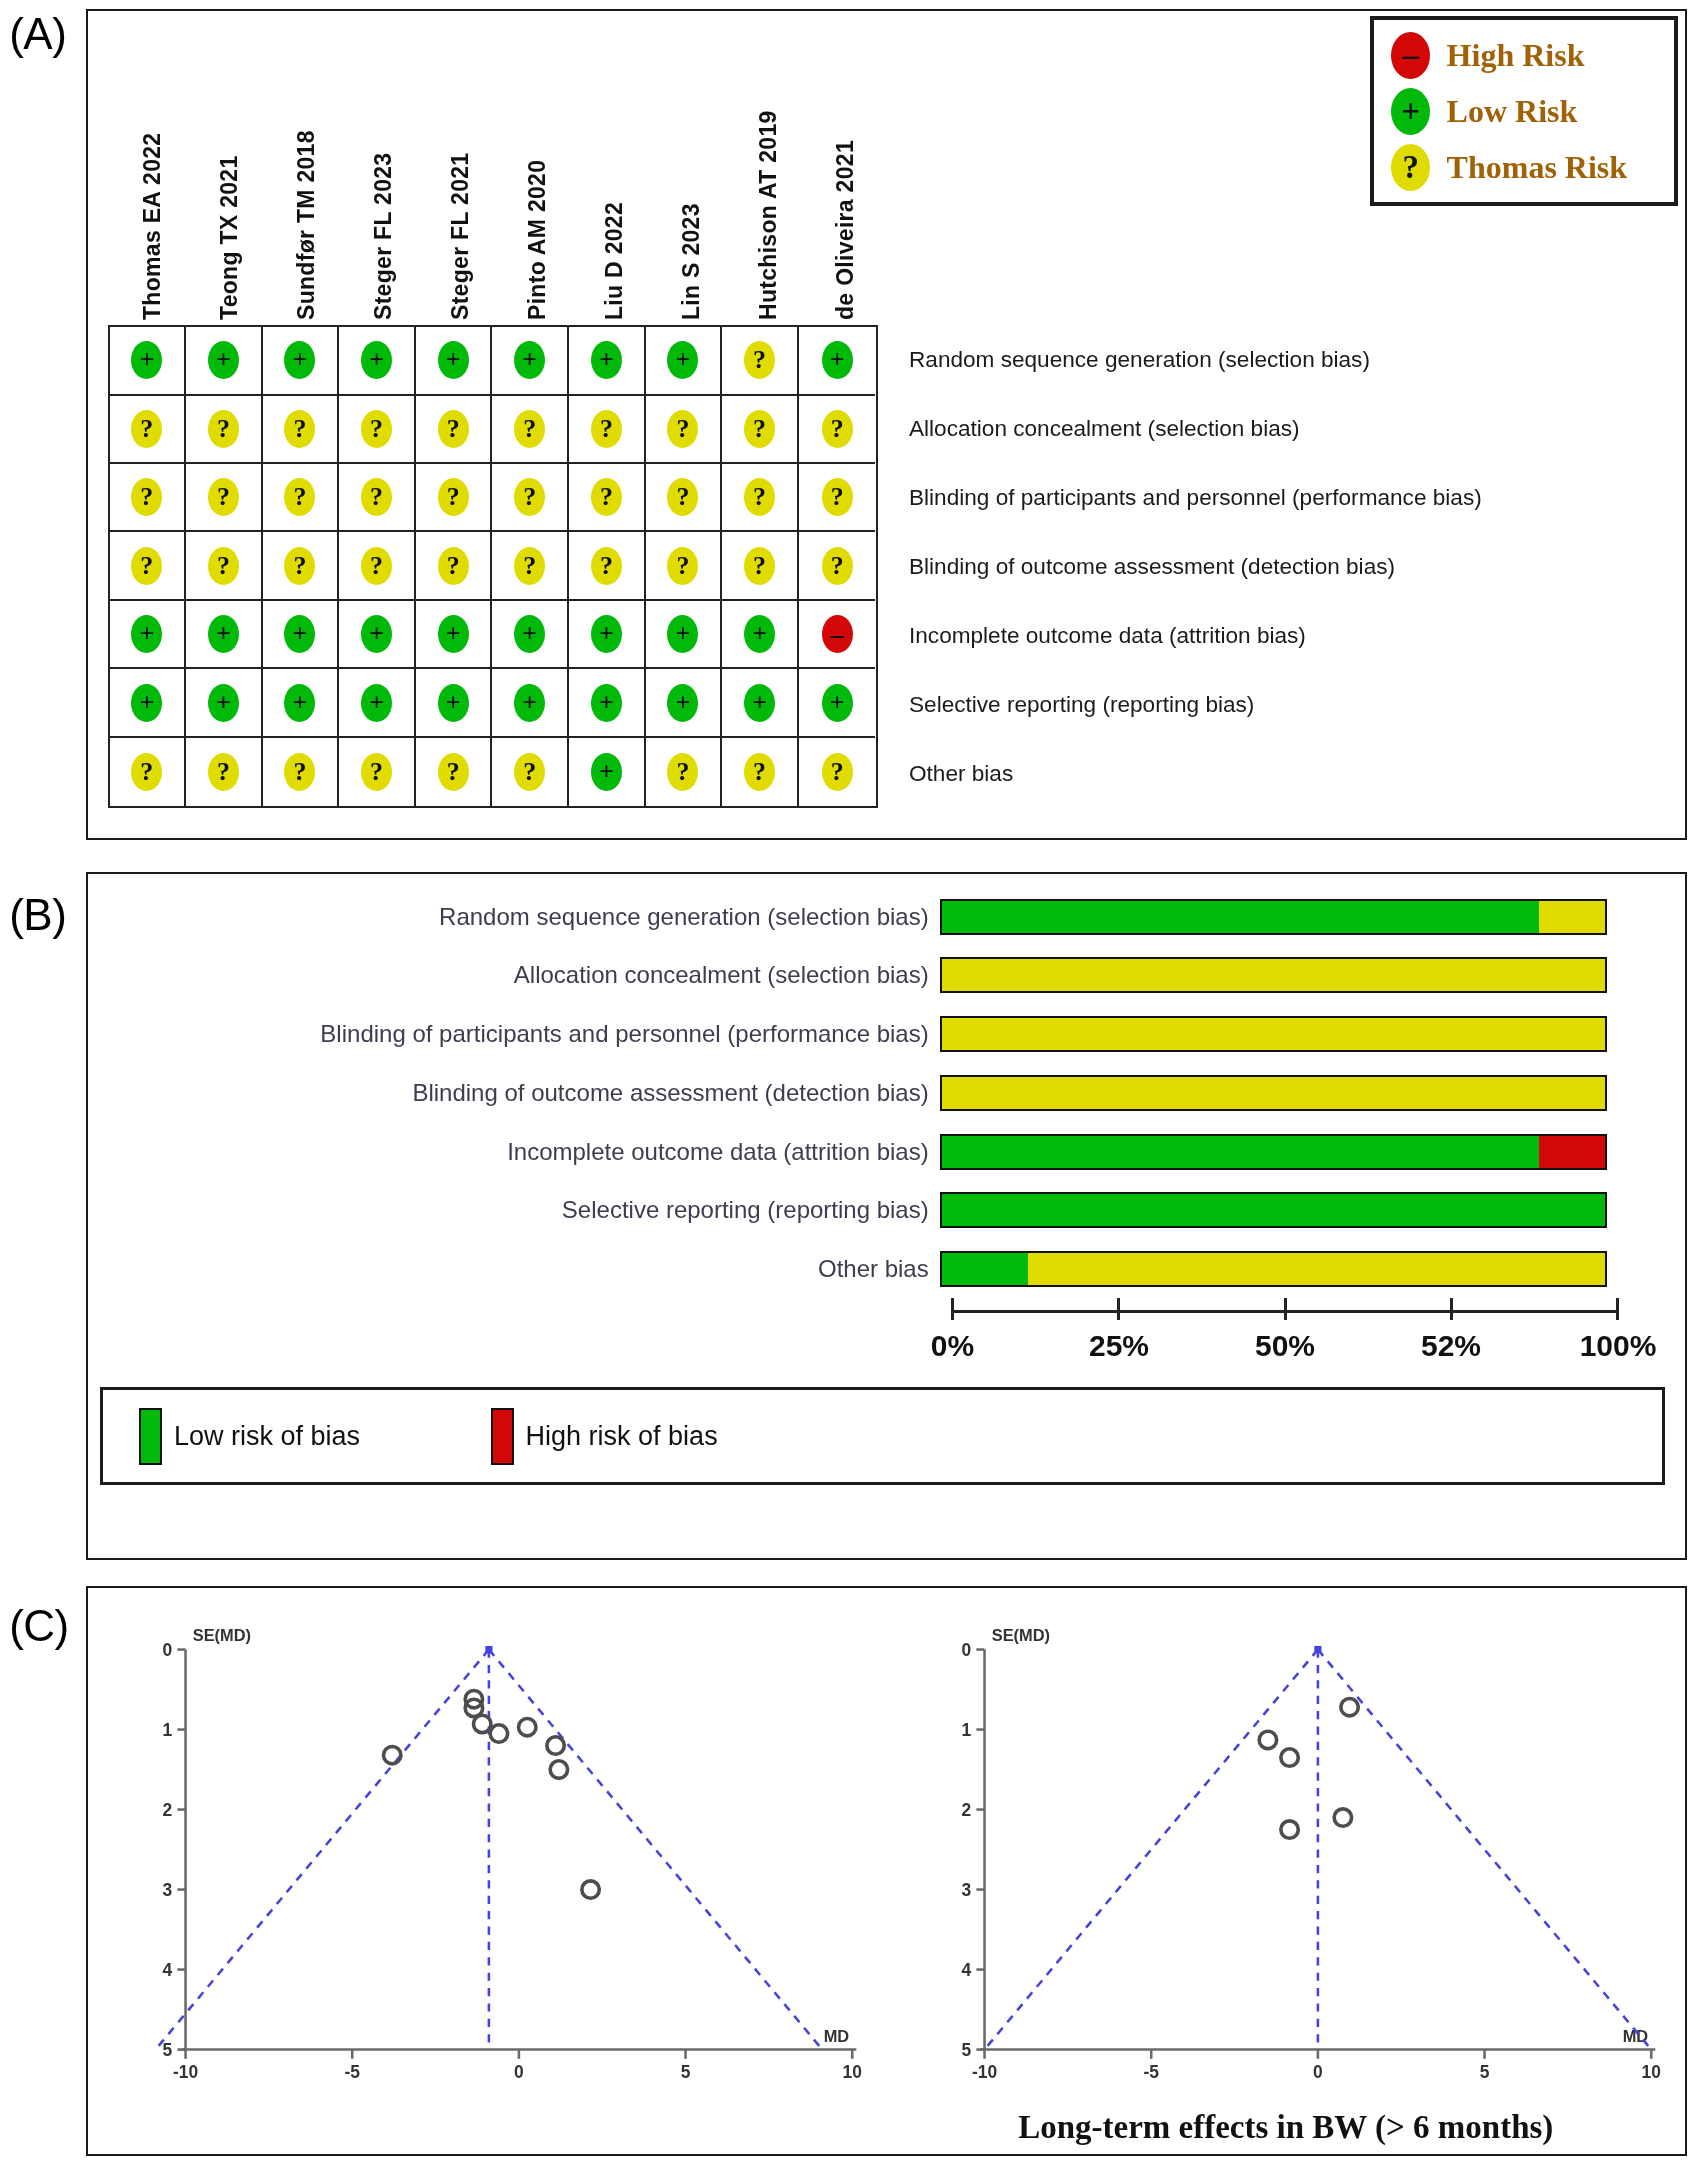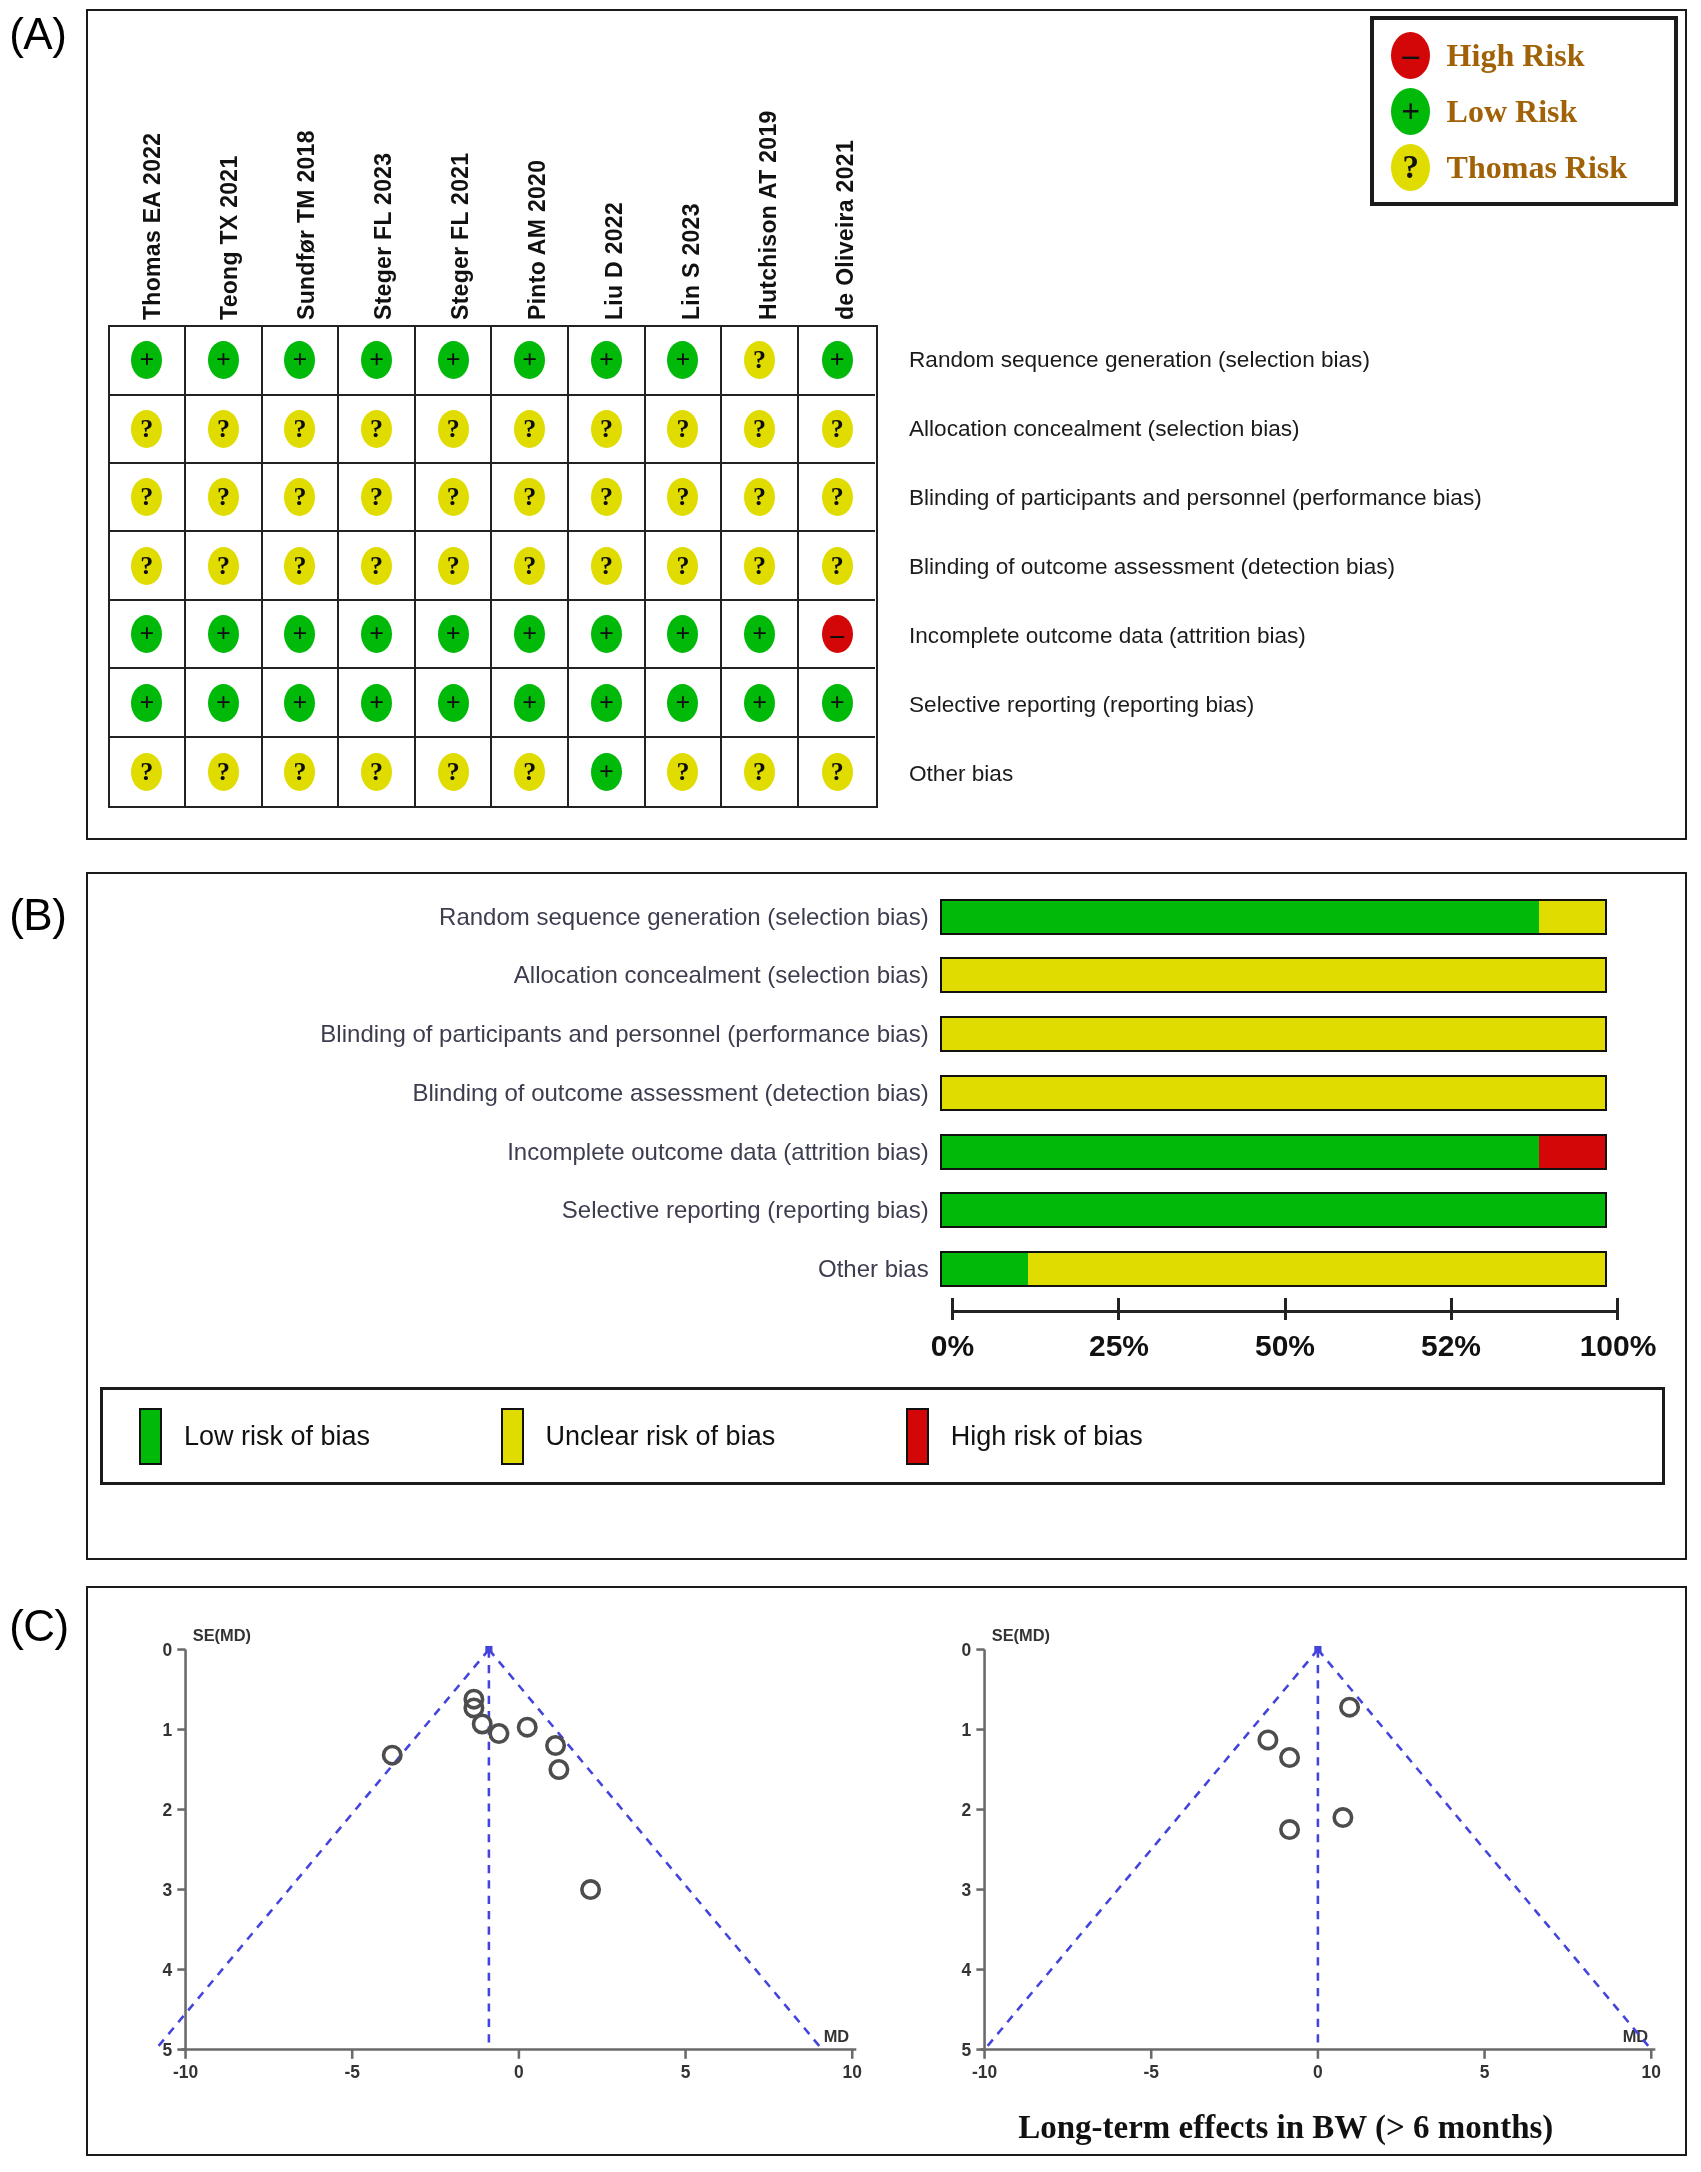--- a/index.html
+++ b/index.html
@@ -40,21 +40,21 @@
 
   #baxis{position:absolute;left:863px;top:432px;width:668px;height:10.3px;}
   #baxis .axline{position:absolute;left:0;top:3.6px;width:100%;height:3.6px;background:#222;}
   #baxis .tk{position:absolute;top:-8.2px;width:3.1px;height:22.6px;background:#222;}
   #bticklabels{position:absolute;left:863px;top:455px;width:668px;height:36px;}
   #bticklabels span{position:absolute;transform:translateX(-50%);font-size:30px;font-weight:bold;color:#111;}
 
   #panelB-legend{position:absolute;left:12.3px;top:513px;width:1565px;height:98px;border:3.6px solid #1b1b1b;box-sizing:border-box;display:flex;align-items:center;padding-left:36px;}
   .blg{display:flex;align-items:center;}
   .blg .sw{width:22.6px;height:57px;border:2.6px solid #111;box-sizing:border-box;}
-  .blg .tx{font-size:27px;color:#111;margin-left:22px;white-space:nowrap;}
+  .blg .tx{font-size:27px;color:#111;margin-left:12px;white-space:nowrap;}
 
   
   #panelC{position:absolute;left:86px;top:1586px;width:1601px;height:570px;border:2.6px solid #1a1a1a;background:#fff;box-sizing:border-box;display:flex;}
   .funnel{position:relative;flex:1;}
   .funnel svg{position:absolute;left:0;top:0;}
   .fcap{position:absolute;bottom:8.2px;left:0;right:0;text-align:center;font-family:"Liberation Serif",serif;font-weight:bold;font-size:33px;color:#111;}
 </style>
 </head>
 <body>
 
@@ -520,24 +520,20 @@
       <span style="left: 1.5px;">0%</span>
       <span style="left: 168px;">25%</span>
       <span style="left: 334px;">50%</span>
       <span style="left: 500px;">52%</span>
       <span style="left: 667px;">100%</span>
     </div>
   <div id="panelB-legend">
       <div class="blg" style="margin-left: 0px;">
         <div class="sw" style="background: rgb(0, 185, 9);"></div>
         <div class="tx">Low risk of bias</div>
-      </div>
-      <div class="blg" style="margin-left: 131px;">
-        <div class="sw" style="background: rgb(224, 220, 0);"></div>
-        <div class="tx">Unclear risk of bias</div>
       </div>
       <div class="blg" style="margin-left: 131px;">
         <div class="sw" style="background: rgb(211, 7, 7);"></div>
         <div class="tx">High risk of bias</div>
       </div>
     </div>
 </div>
 
 <div class="panel-label" style="left:9.2px;top:1601px;">(C)</div>
 <div id="panelC">

